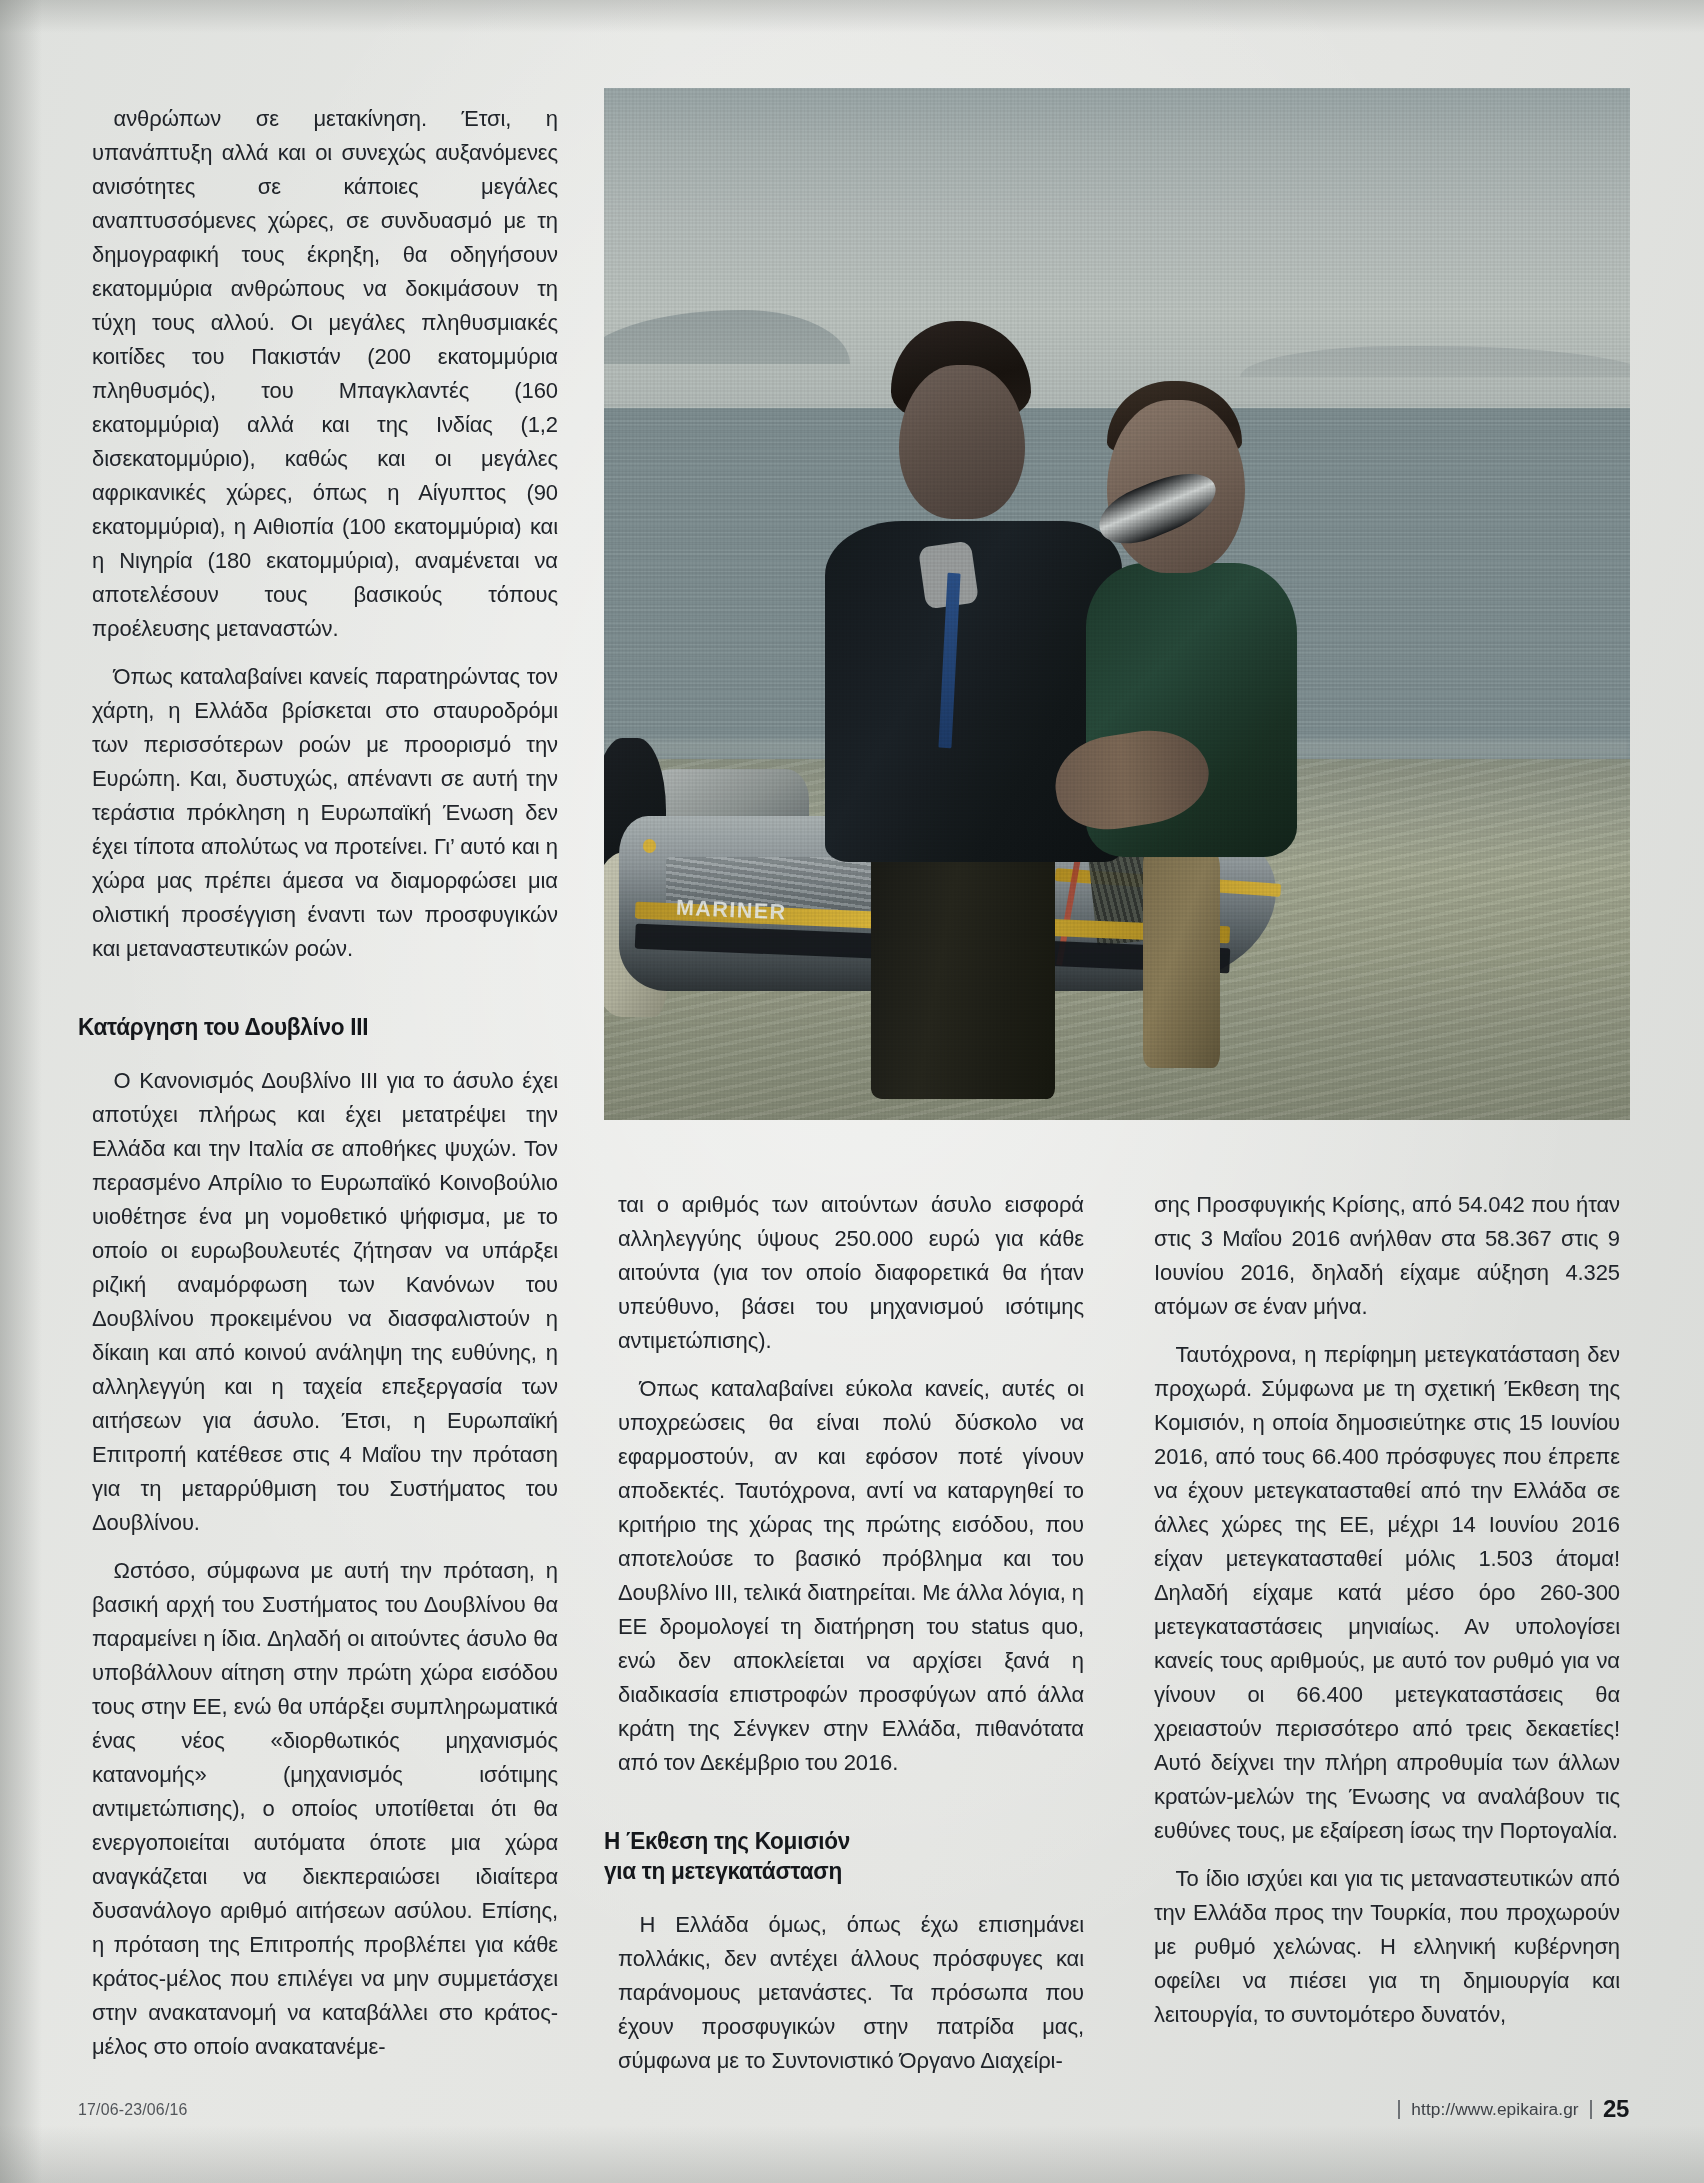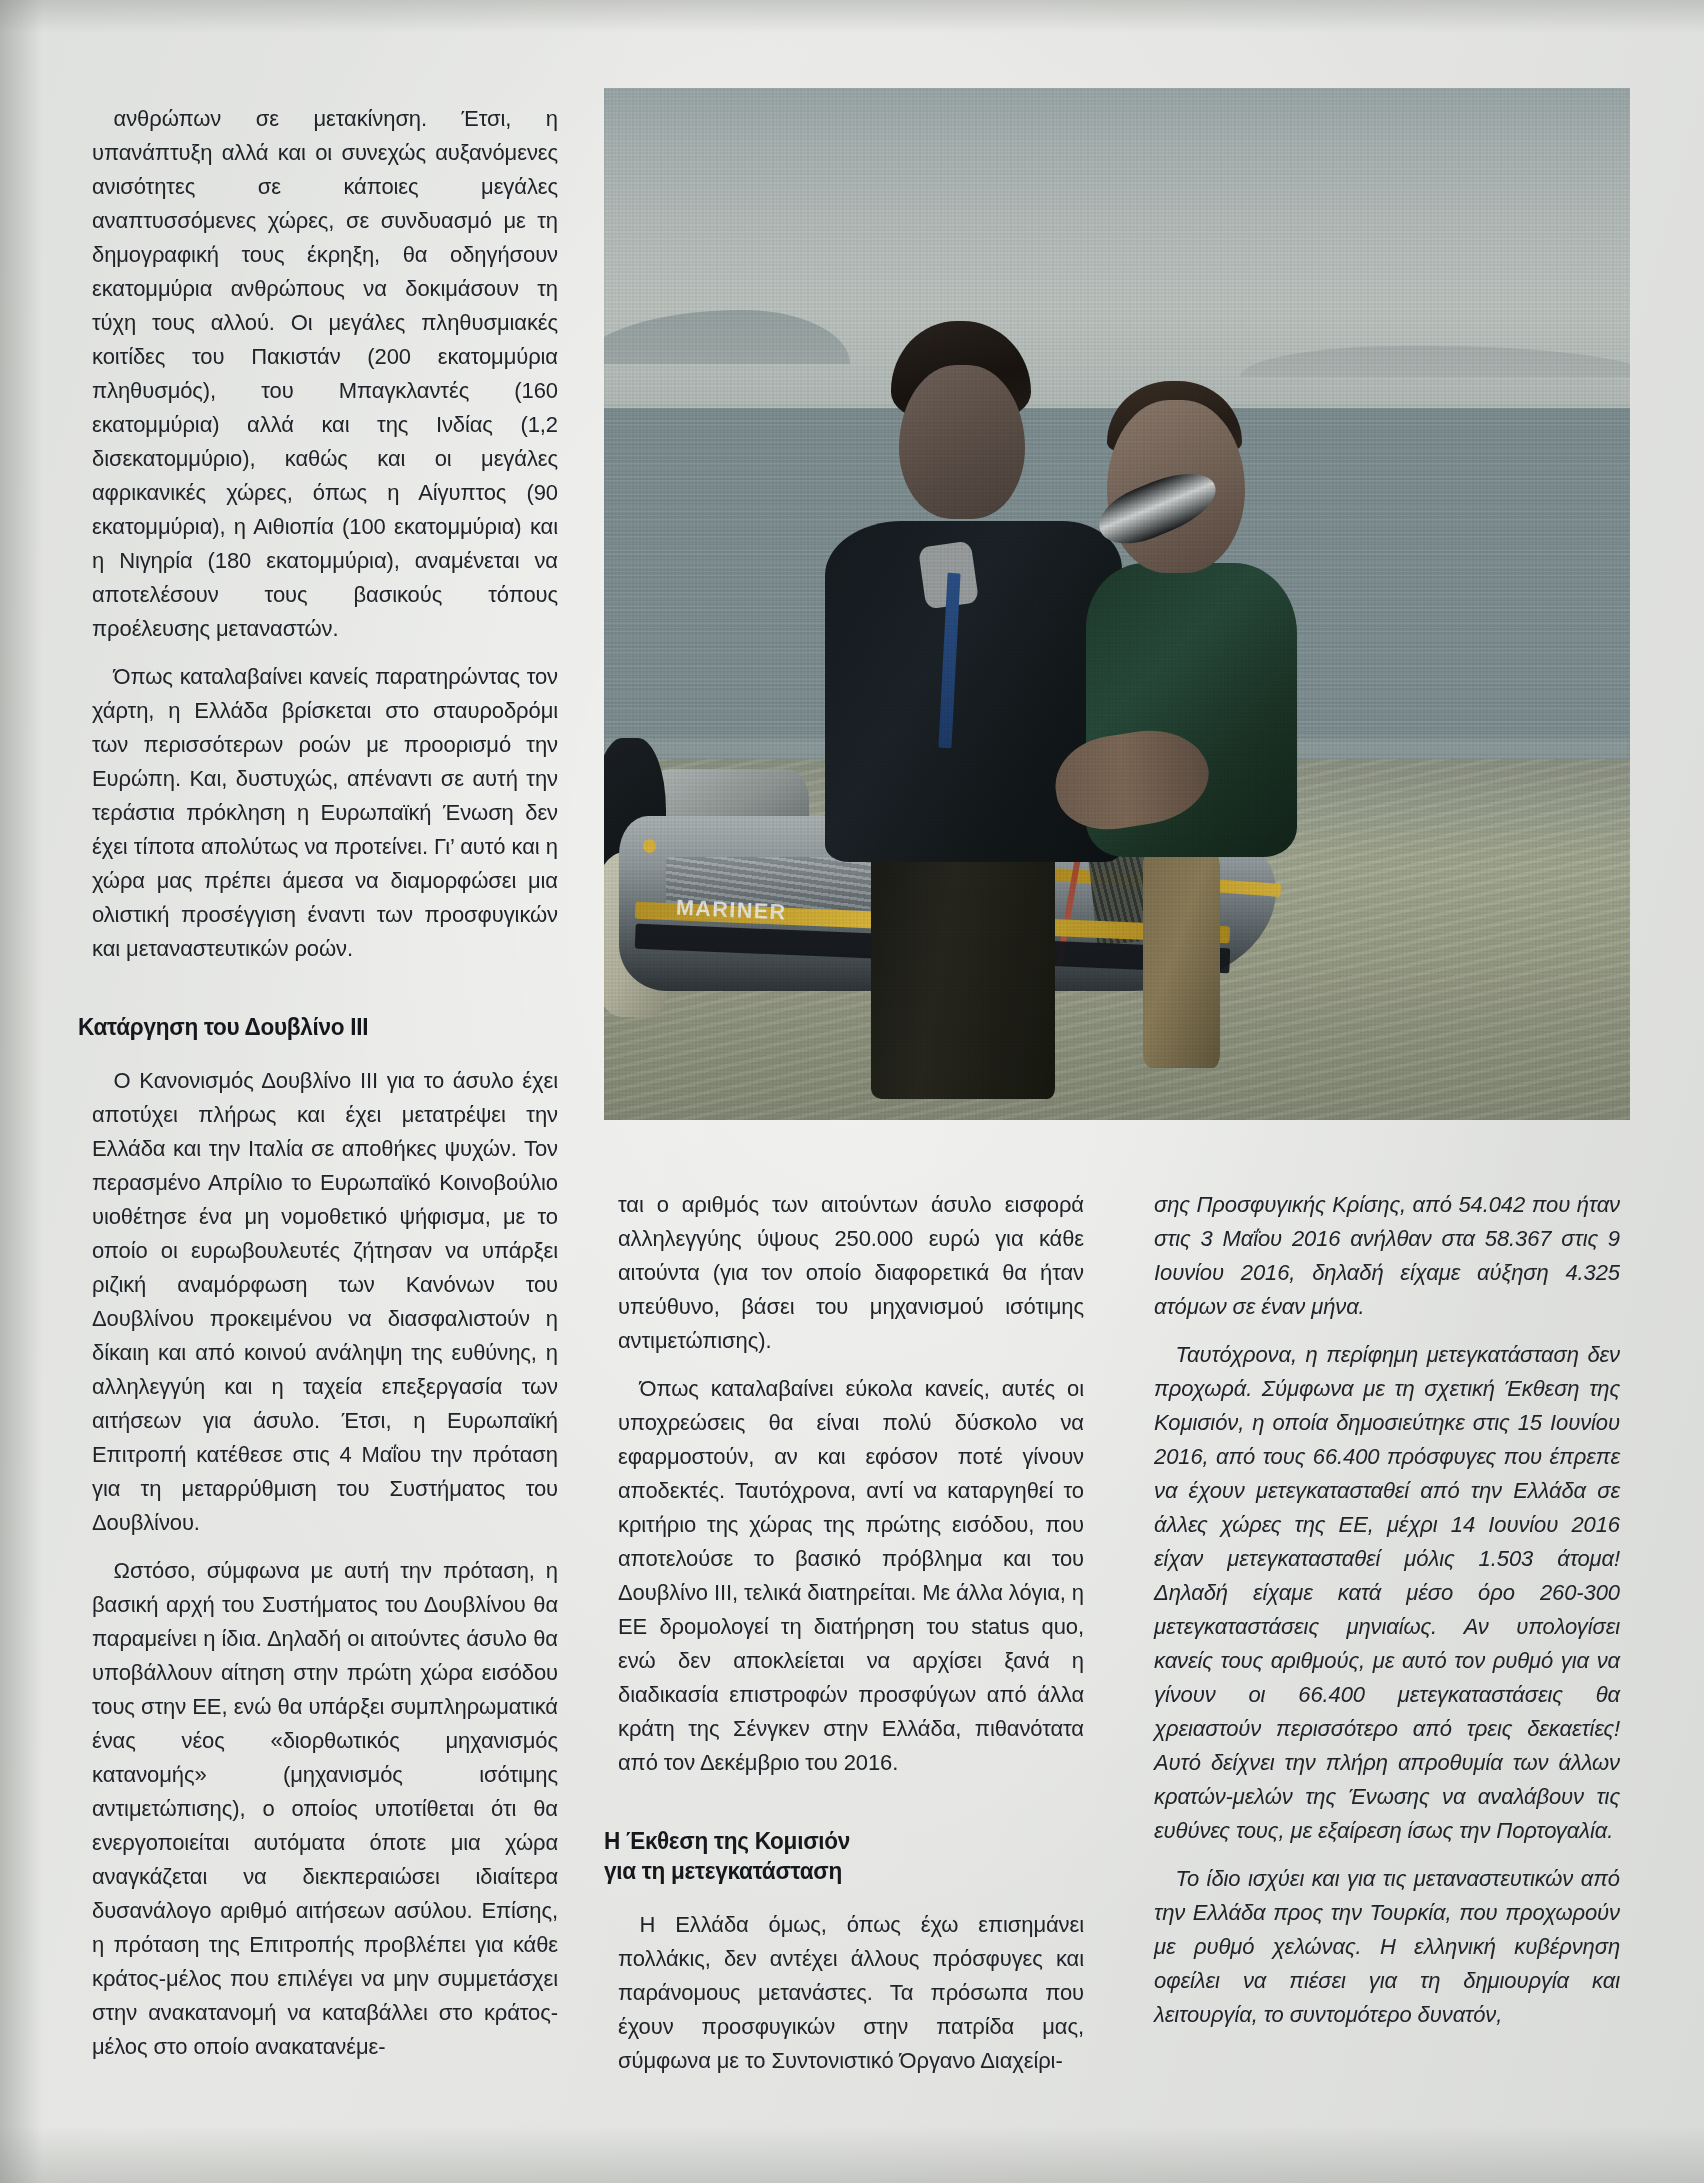--- a/index.html
+++ b/index.html
@@ -57,21 +57,21 @@
   }
   .col p {
     margin: 14px;
     text-indent: 21.6px;
     hyphens: manual;
   }
   .col p.noindent { text-indent: 0; }
 
   #col-1 { left: 78px; top: 88px;  width: 494px; }
   #col-2 { left: 604px; top: 1174px; width: 494px; }
-  #col-3 { left: 1140px;top: 1174px; width: 494px; font-style: italic; }
+  #col-3 { left: 1140px;top: 1174px; width: 494px; }
 
   h2.subhead {
     margin: 0;
     padding: 0;
     font-size: 24px;
     line-height: 29.5px;
     font-weight: bold;
     color: #14171b;
     letter-spacing: -0.3px;
     font-stretch: condensed;
@@ -374,15 +374,24 @@
     <div class="subhead-gap-after"></div>
     <p>Η Ελλάδα όμως, όπως έχω επισημάνει πολλάκις, δεν αντέχει άλλους πρόσφυγες και παράνομους μετανάστες. Τα πρόσωπα που έχουν προσφυγικών στην πατρίδα μας, σύμφωνα με το Συντονιστικό Όργανο Διαχείρι-</p>
   </div>
 
   <div class="col" id="col-3">
     <p class="noindent">σης Προσφυγικής Κρίσης, από 54.042 που ήταν στις 3 Μαΐου 2016 ανήλθαν στα 58.367 στις 9 Ιουνίου 2016, δηλαδή είχαμε αύξηση 4.325 ατόμων σε έναν μήνα.</p>
     <p>Ταυτόχρονα, η περίφημη μετεγκατάσταση δεν προχωρά. Σύμφωνα με τη σχετική Έκθεση της Κομισιόν, η οποία δημοσιεύτηκε στις 15 Ιουνίου 2016, από τους 66.400 πρόσφυγες που έπρεπε να έχουν μετεγκατασταθεί από την Ελλάδα σε άλλες χώρες της ΕΕ, μέχρι 14 Ιουνίου 2016 είχαν μετεγκατασταθεί μόλις 1.503 άτομα! Δηλαδή είχαμε κατά μέσο όρο 260-300 μετεγκαταστάσεις μηνιαίως. Αν υπολογίσει κανείς τους αριθμούς, με αυτό τον ρυθμό για να γίνουν οι 66.400 μετεγκαταστάσεις θα χρειαστούν περισσότερο από τρεις δεκαετίες! Αυτό δείχνει την πλήρη απροθυμία των άλλων κρατών-μελών της Ένωσης να αναλάβουν τις ευθύνες τους, με εξαίρεση ίσως την Πορτογαλία.</p>
     <p>Το ίδιο ισχύει και για τις μεταναστευτικών από την Ελλάδα προς την Τουρκία, που προχωρούν με ρυθμό χελώνας. Η ελληνική κυβέρνηση οφείλει να πιέσει για τη δημιουργία και λειτουργία, το συντομότερο δυνατόν,</p>
   </div>
 
+  <div class="footer">
+    <span class="footer-left">17/06-23/06/16</span>
+    <span class="footer-right">
+      <span class="rule"></span>
+      <span class="site">http://www.epikaira.gr</span>
+      <span class="rule"></span>
+      <span class="pagenum">25</span>
+    </span>
+  </div>
 
 </div>
 
 
 </body></html>

